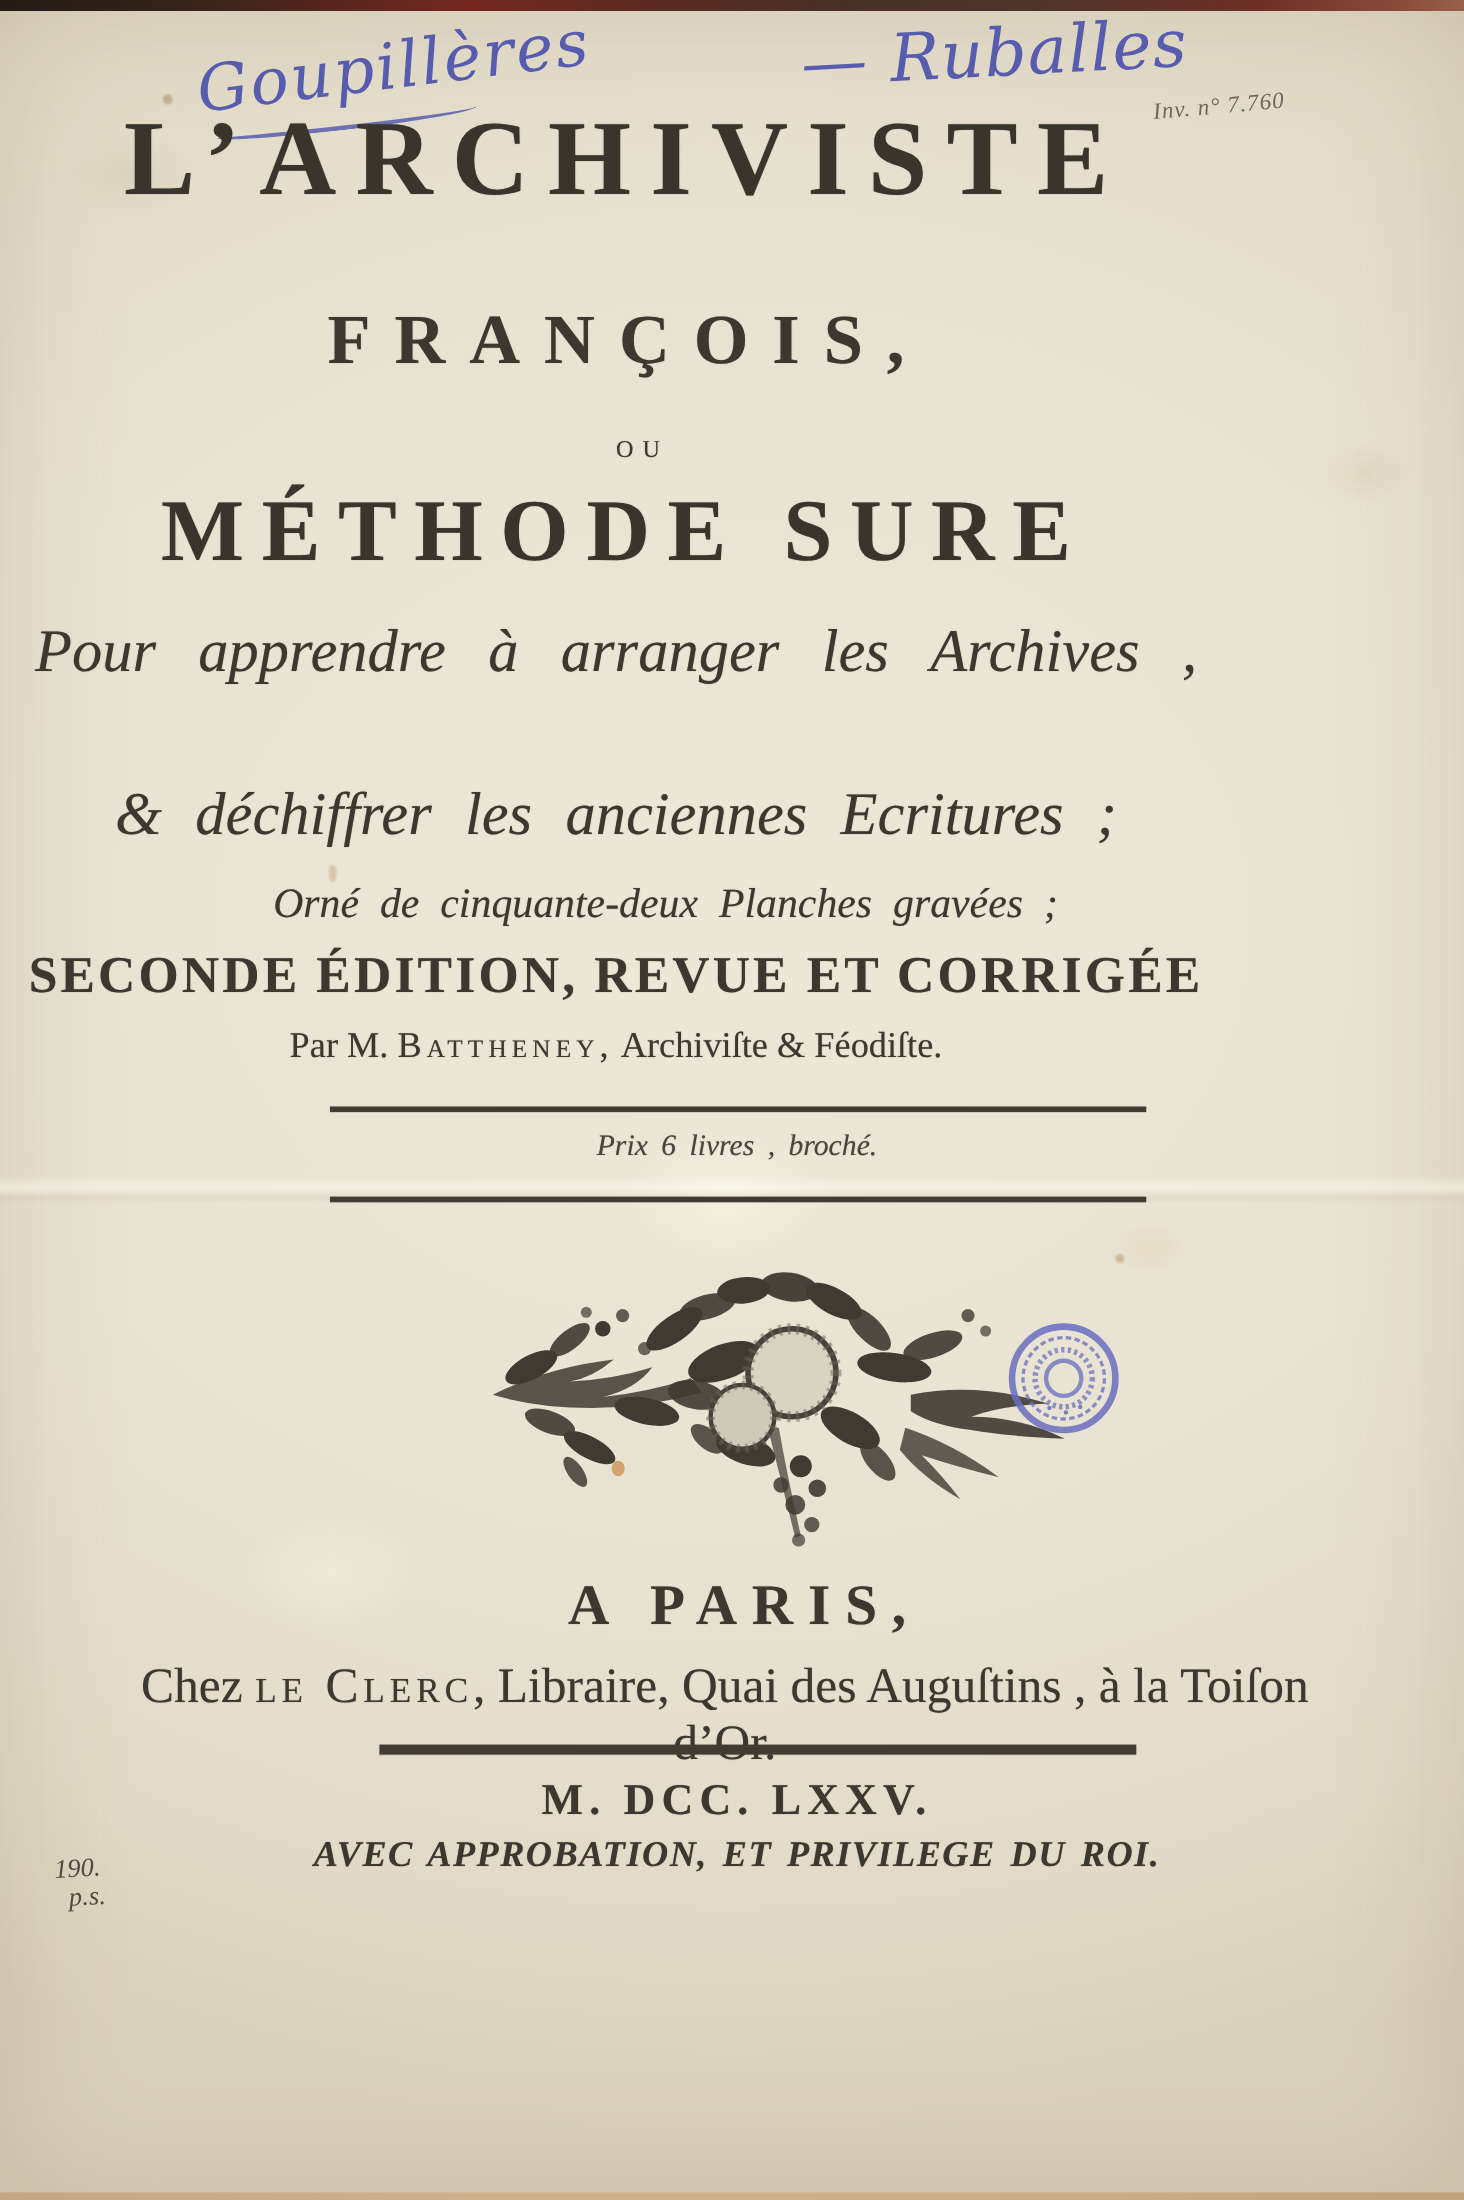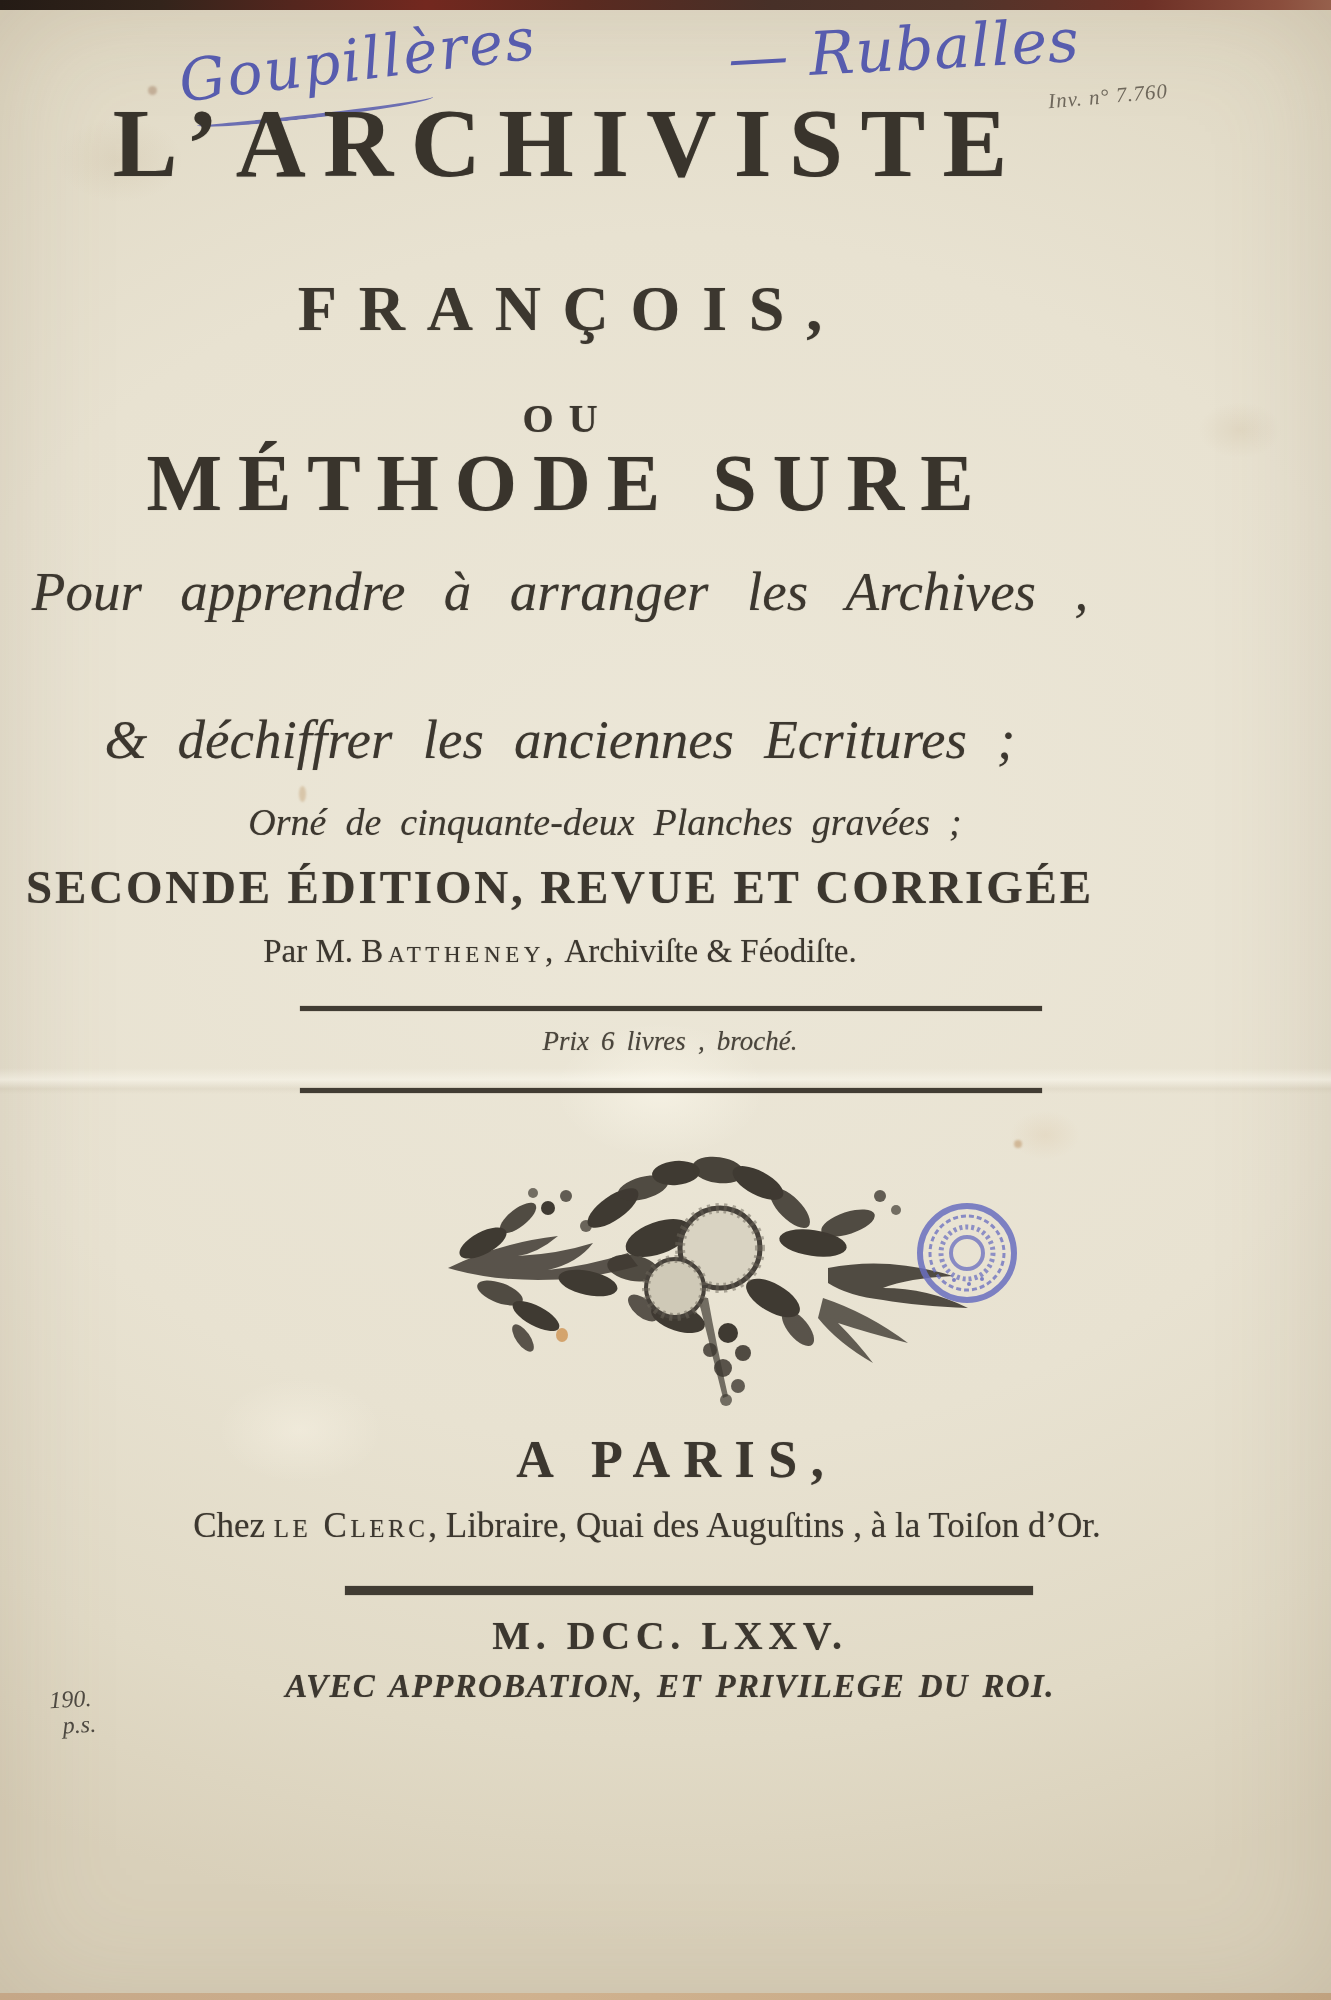--- a/index.html
+++ b/index.html
@@ -33,36 +33,36 @@
   .spot-f1{position:absolute; left:148px; top:86px; width:9px; height:9px; border-radius:50%; background:#a5846a; opacity:.5; filter:blur(1px);}
   .spot-f2{position:absolute; left:1014px; top:1140px; width:8px; height:8px; border-radius:50%; background:#b98e5e; opacity:.5; filter:blur(1px);}
   .spot-f3{position:absolute; left:299px; top:786px; width:7px; height:16px; border-radius:50%; background:#c3a176; opacity:.45; filter:blur(1px);}
 
   .line-u{position:absolute; left:0; width:1120px; text-align:center;}
   .line-l{position:absolute; left:120px; width:1100px; text-align:center;}
   .ink{ text-shadow:0 0 1px rgba(60,55,47,.45); }
 
   .title-main{ top:88px; font-size:97px; letter-spacing:.18em; text-indent:.18em; font-weight:bold; color:#39342c;}
   .title-fr{ top:272px; font-size:64px; letter-spacing:.34em; text-indent:.34em; font-weight:bold;}
-  .title-ou{ top:395px; font-size:40px; letter-spacing:.38em; text-indent:.38em; font-weight:bold;}
+  .title-ou{ top:395px; font-size:22px; letter-spacing:.38em; text-indent:.38em; font-weight:normal;margin-left:20px;}
   .title-meth{ top:438px; font-size:80px; letter-spacing:.20em; text-indent:.2em; font-weight:bold; color:#39342c;}
   .sub1{ top:560px; font-size:55px; font-style:italic; word-spacing:.45em;}
   .sub2{ top:668px; font-size:55px; font-style:italic; word-spacing:.30em;margin-top:40px;}
   .ouvrage{ top:750px; font-size:33px; letter-spacing:.5em; text-indent:.5em; font-weight:bold;}
   .orne{ top:800px; font-size:38px; font-style:italic; word-spacing:.25em;padding-left:45px;}
   .seconde{ top:860px; font-size:47px; letter-spacing:.06em; font-weight:bold;}
   .parline{ top:933px; font-size:33px;}
   .parline .smallcaps{ font-variant:small-caps; letter-spacing:.14em;}
   .parline .it{ }
   .rule{ position:absolute; background:#413c33; box-shadow:0 0 1px rgba(60,55,47,.6);}
   .rule1{ top:1006px; left:300px; width:742px; height:5px;}
   .rule2{ top:1088px; left:300px; width:742px; height:5px;}
   .prix{ top:1026px; font-size:27px; font-style:italic; word-spacing:.2em; color:#4a453c;}
   .aparis{ top:1430px; font-size:52px; letter-spacing:.26em; text-indent:.26em; font-weight:bold;}
-  .chez{ top:1506px; font-size:35px; left:92px; width:1110px;}
+  .chez{ top:1506px; font-size:45px; left:104px; width:1110px;}
   .chez .smallcaps{ font-variant:small-caps; letter-spacing:.10em;}
   .rule3{ top:1586px; left:345px; width:688px; height:9px;}
   .year{ top:1612px; font-size:40px; letter-spacing:.14em; font-weight:bold;}
   .privilege{ top:1668px; font-size:33px; font-style:italic; font-weight:bold; letter-spacing:.04em; word-spacing:.12em;}
 
   .hand{ position:absolute; color:#575cae; font-style:italic; font-family:"DejaVu Serif",serif; }
   .hand-left{ top:26px; left:178px; font-size:58px; transform:rotate(-7deg); letter-spacing:2px;}
   .hand-right{ top:14px; left:728px; font-size:60px; transform:rotate(-3deg); letter-spacing:1px;}
   .hand-underline{ position:absolute; top:104px; left:196px; width:238px; height:10px;
      border-bottom:4px solid rgba(87,92,174,.85); border-radius:0 0 70% 40%; transform:rotate(-6deg);}

